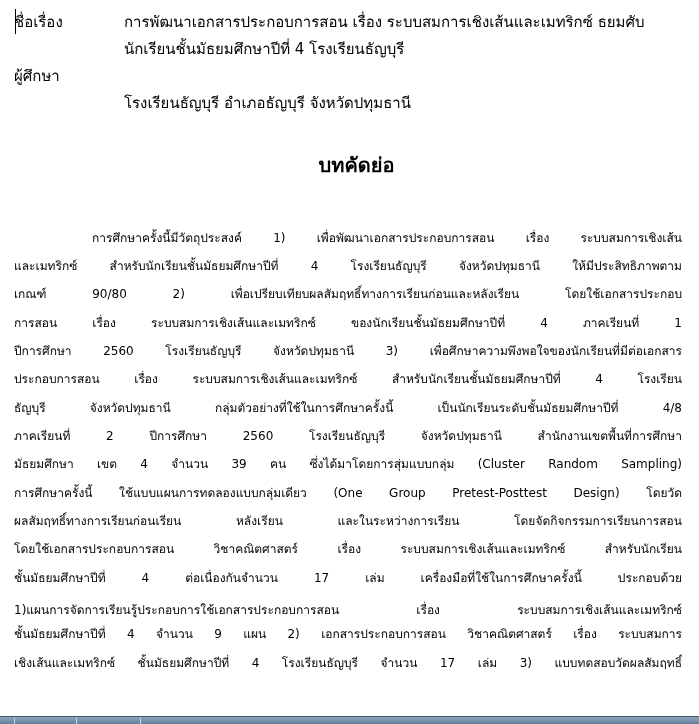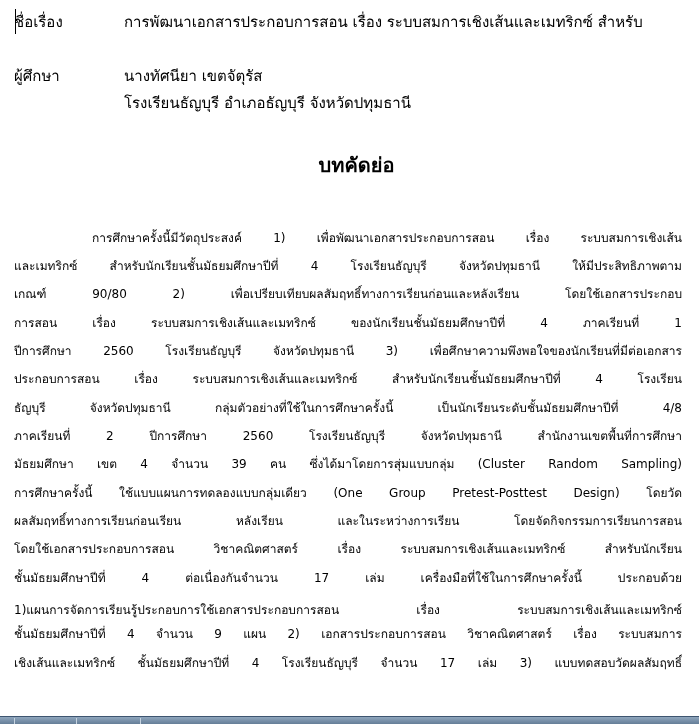--- a/index.html
+++ b/index.html
@@ -31,26 +31,28 @@
     .taskbar .seg { position: absolute; top: 1px; height: 7px; border-left: 1px solid #c6d3e0; }
   </style>
 </head>
 <body>
 
 <div class="page">
   <div class="cursor"></div>
 
   <div class="meta-row" style="top:10px">
     <span class="meta-label">ชื่อเรื่อง</span>
-    <span class="meta-value">การพัฒนาเอกสารประกอบการสอน เรื่อง ระบบสมการเชิงเส้นและเมทริกซ์ สำหรับ</span>
+    <span class="meta-value">การพัฒนาเอกสารประกอบการสอน เรื่อง ระบบสมการเชิงเส้นและเมทริกซ์ ธยมศับ</span>
+  </div>
+  <div class="meta-row" style="top:37px">
+    <span class="meta-value">นักเรียนชั้นมัธยมศึกษาปีที่ 4 โรงเรียนธัญบุรี</span>
   </div>
 
   <div class="meta-row" style="top:64px">
     <span class="meta-label">ผู้ศึกษา</span>
-    <span class="meta-value">นางทัศนียา เขตจัตุรัส</span>
   </div>
   <div class="meta-row" style="top:91px">
     <span class="meta-value">โรงเรียนธัญบุรี  อำเภอธัญบุรี  จังหวัดปทุมธานี</span>
   </div>
 
 
   <div class="title">บทคัดย่อ</div>
 
   <div class="para" style="top:224px">
     <div class="line indent" style="top:0px">การศึกษาครั้งนี้มีวัตถุประสงค์ 1) เพื่อพัฒนาเอกสารประกอบการสอน เรื่อง ระบบสมการเชิงเส้น</div>

